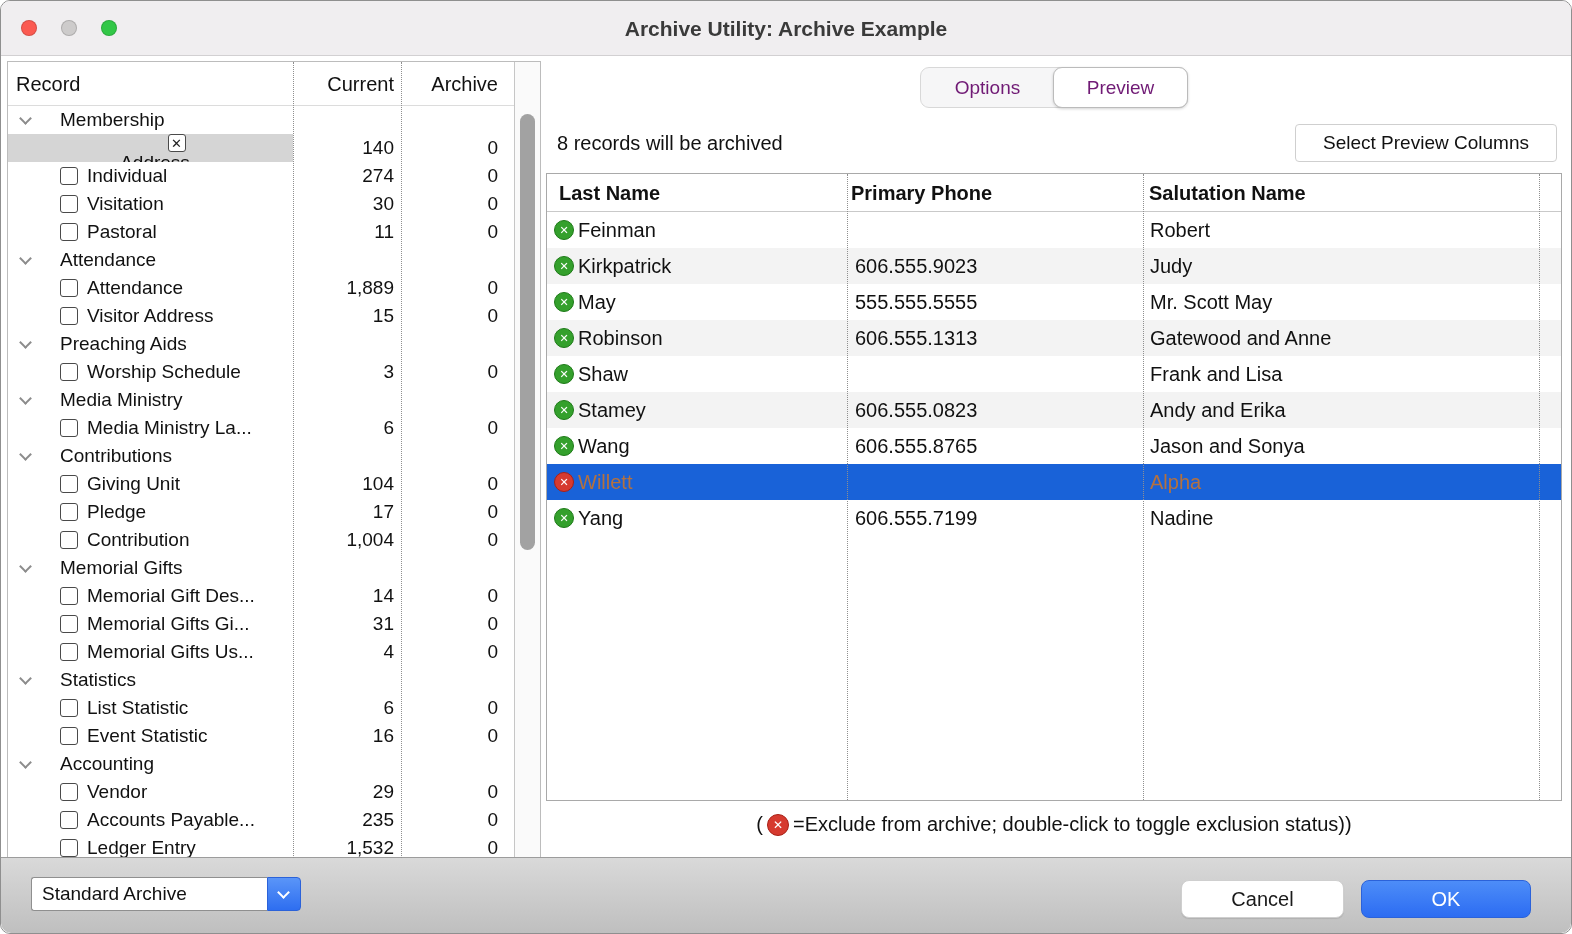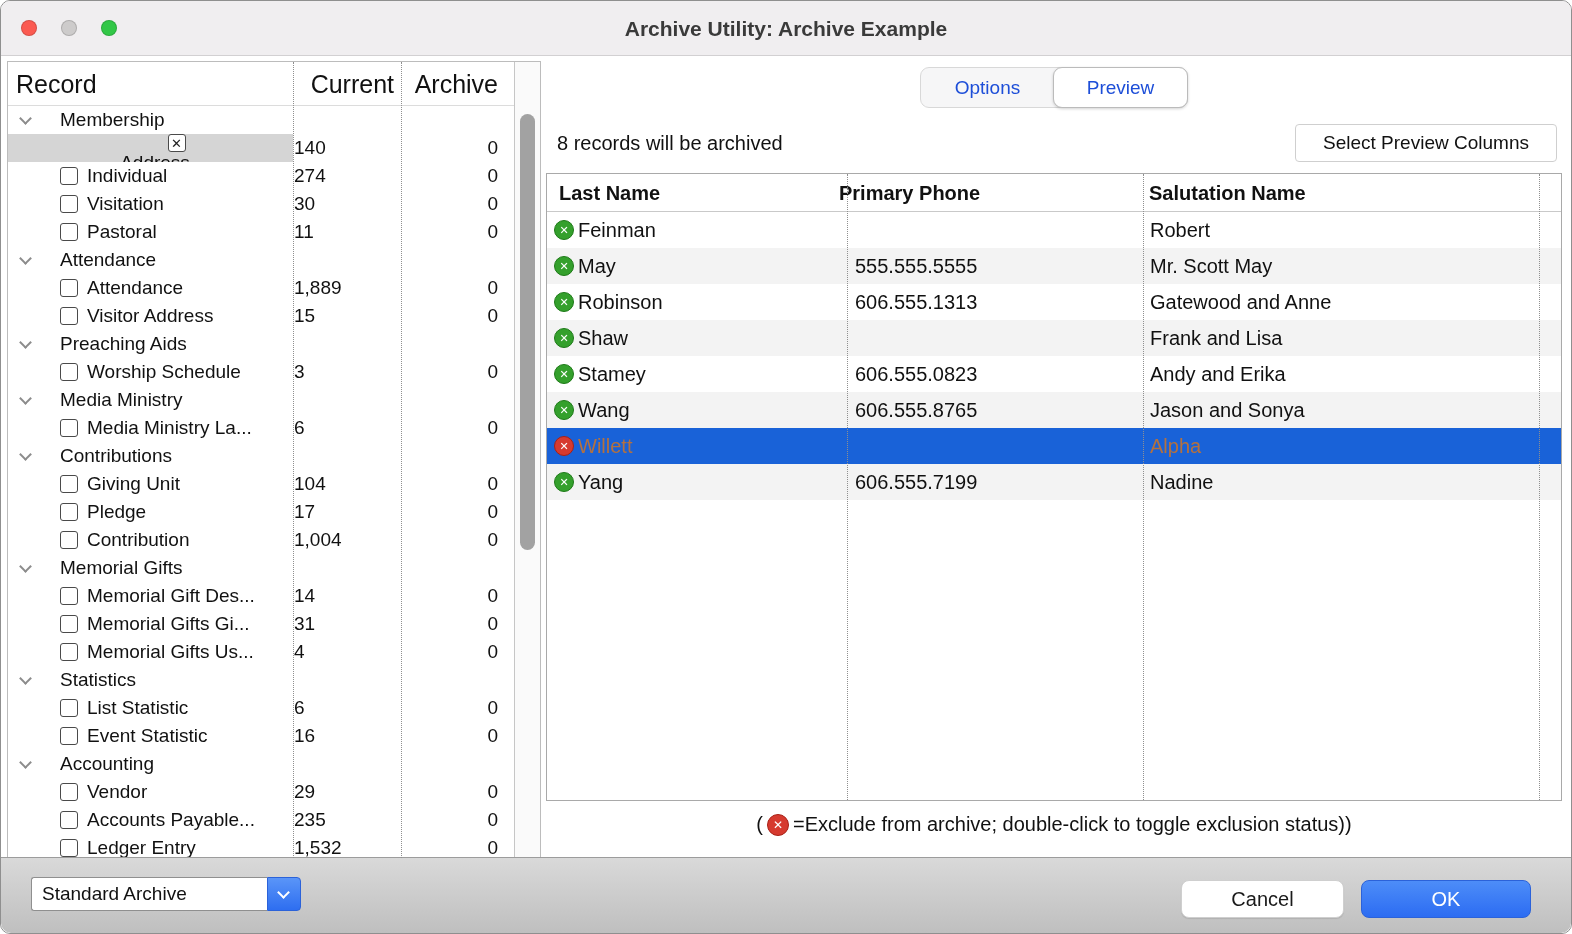--- a/index.html
+++ b/index.html
@@ -25,30 +25,30 @@
   .tl.gray  { left:60px;  background:#cdcbcb; }
   .tl.green { left:100px; background:#32c747; }
 
   
   .left-panel {
     position:absolute; left:6px; top:60px; width:534px; height:798px;
     border:1px solid #bcbcbc; background:#fff; overflow:hidden;
   }
   .lp-sep { position:absolute; top:0; bottom:0; width:0; border-left:1px dotted #8f8f8f; z-index:5; pointer-events:none; }
   .lp-sep.s1 { left:285px; } .lp-sep.s2 { left:393px; }
-  .lp-header { position:absolute; left:0; top:0; right:26px; height:44px; border-bottom:1px solid #dcdcdc; font-size:25px; }
+  .lp-header { position:absolute; left:0; top:0; right:26px; height:44px; border-bottom:1px solid #dcdcdc; font-size:20px; }
   .lp-header .hc { position:absolute; top:0; height:44px; line-height:44px; }
   .hc-record  { left:8px; }
   .hc-current { left:286px; width:100px; text-align:right; }
   .hc-archive { left:394px; width:96px;  text-align:right; }
 
   .record-tree { position:absolute; left:0; top:44px; right:26px; bottom:0; }
   .tree-row { position:relative; height:28px; font-size:19px; }
   .cell-record  { position:absolute; left:0; top:0; bottom:0; width:285px; display:flex; align-items:center; overflow:hidden; white-space:nowrap;text-align:right; }
-  .cell-current { position:absolute; left:286px; top:0; bottom:0; width:100px; text-align:left; line-height:28px; }
+  .cell-current { position:absolute; left:286px; top:0; bottom:0; width:100px; text-align:right; line-height:28px; }
   .cell-archive { position:absolute; left:394px; top:0; bottom:0; width:96px;  text-align:right; line-height:28px; }
   .tree-row.selected .cell-record { background:#d5d5d5;flex-direction:column; }
 
   .chev-box { width:16px; height:16px; margin-left:10px; position:relative; flex:0 0 auto; }
   .chev-box .chev {
     position:absolute; left:3px; top:2px; width:9px; height:9px;
     border-right:2px solid #8c8c8c; border-bottom:2px solid #8c8c8c; transform:rotate(45deg);
   }
   .g-label { margin-left:26px; }
 
@@ -66,38 +66,38 @@
     position:absolute; right:0; top:0; bottom:0; width:26px;
     background:#fafafa; border-left:1px solid #c6c6c6;
   }
   .lp-thumb { position:absolute; left:5px; top:52px; width:15px; height:436px; background:#a2a2a2; border-radius:8px; }
 
   
   .tab-control {
     position:absolute; left:919px; top:66px; width:268px; height:41px;
     background:#f6f6f7; border:1px solid #d8d8d8; border-radius:9px; display:flex;
   }
-  .tab { flex:1; display:flex; align-items:center; justify-content:center; font-size:19px; color:#1d4ed8; }
+  .tab { flex:1; display:flex; align-items:center; justify-content:center; font-size:19px; color:#701a75; }
   .tab.active { background:#fff; border:1px solid #bbbbbb; border-radius:9px; margin:-1px; box-shadow:0 1px 3px rgba(0,0,0,.18); }
 
   .summary { position:absolute; left:556px; top:131px; font-size:20px; }
   .select-cols-btn {
     position:absolute; left:1294px; top:123px; width:262px; height:38px;
     border:1px solid #cfcfcf; border-radius:4px; background:#fff;
     font-size:19px; line-height:36px; text-align:center; color:#111;
   }
 
   
   .preview-table { position:absolute; left:545px; top:172px; width:1016px; height:628px; border:1px solid #a9a9a9; background:#fff; overflow:hidden; }
   .pt-sep { position:absolute; top:0; bottom:0; width:0; border-left:1px dotted #8f8f8f; z-index:6; pointer-events:none; }
   .pt-sep.c1 { left:300px; } .pt-sep.c2 { left:596px; } .pt-sep.c3 { left:992px; }
   .pt-header { position:absolute; left:0; right:0; top:0; height:38px; border-bottom:1px solid #c9c9c9; background:#fff; font-weight:700; font-size:20px; }
   .pt-header .hcell { position:absolute; top:0; height:38px; line-height:38px; }
   .hcell.h-last  { left:12px; }
-  .hcell.h-phone { left:292px; }
+  .hcell.h-phone { left:304px; }
   .hcell.h-sal   { left:602px; }
 
   .preview-body { position:absolute; left:0; right:0; top:38px; bottom:0; }
   .prev-row { position:relative; height:36px; font-size:20px;text-align:center; }
   .prev-row:nth-child(even) { background:#f3f3f3; }
   .prev-row.selected { background:#1962d8; }
   .prev-row.selected .pv { color:#b4713f; }
   .pc { position:absolute; top:0; bottom:0; display:flex; align-items:center; overflow:hidden; white-space:nowrap; }
   .pc-last  { left:0;     width:300px; }
   .pc-phone { left:300px; width:296px; padding-left:8px; }
@@ -433,20 +433,32 @@
     <div class="pc pc-phone">
       <span class="pv"></span>
     </div>
     <div class="pc pc-sal">
       <span class="pv">Robert</span>
     </div>
   </div>
         <div class="prev-row">
     <div class="pc pc-last">
       <span class="x-icon"></span>
+      <span class="pv">Kirkpatrick</span>
+    </div>
+    <div class="pc pc-phone">
+      <span class="pv">606.555.9023</span>
+    </div>
+    <div class="pc pc-sal">
+      <span class="pv">Judy</span>
+    </div>
+  </div>
+        <div class="prev-row">
+    <div class="pc pc-last">
+      <span class="x-icon"></span>
       <span class="pv">May</span>
     </div>
     <div class="pc pc-phone">
       <span class="pv">555.555.5555</span>
     </div>
     <div class="pc pc-sal">
       <span class="pv">Mr. Scott May</span>
     </div>
   </div>
         <div class="prev-row">

